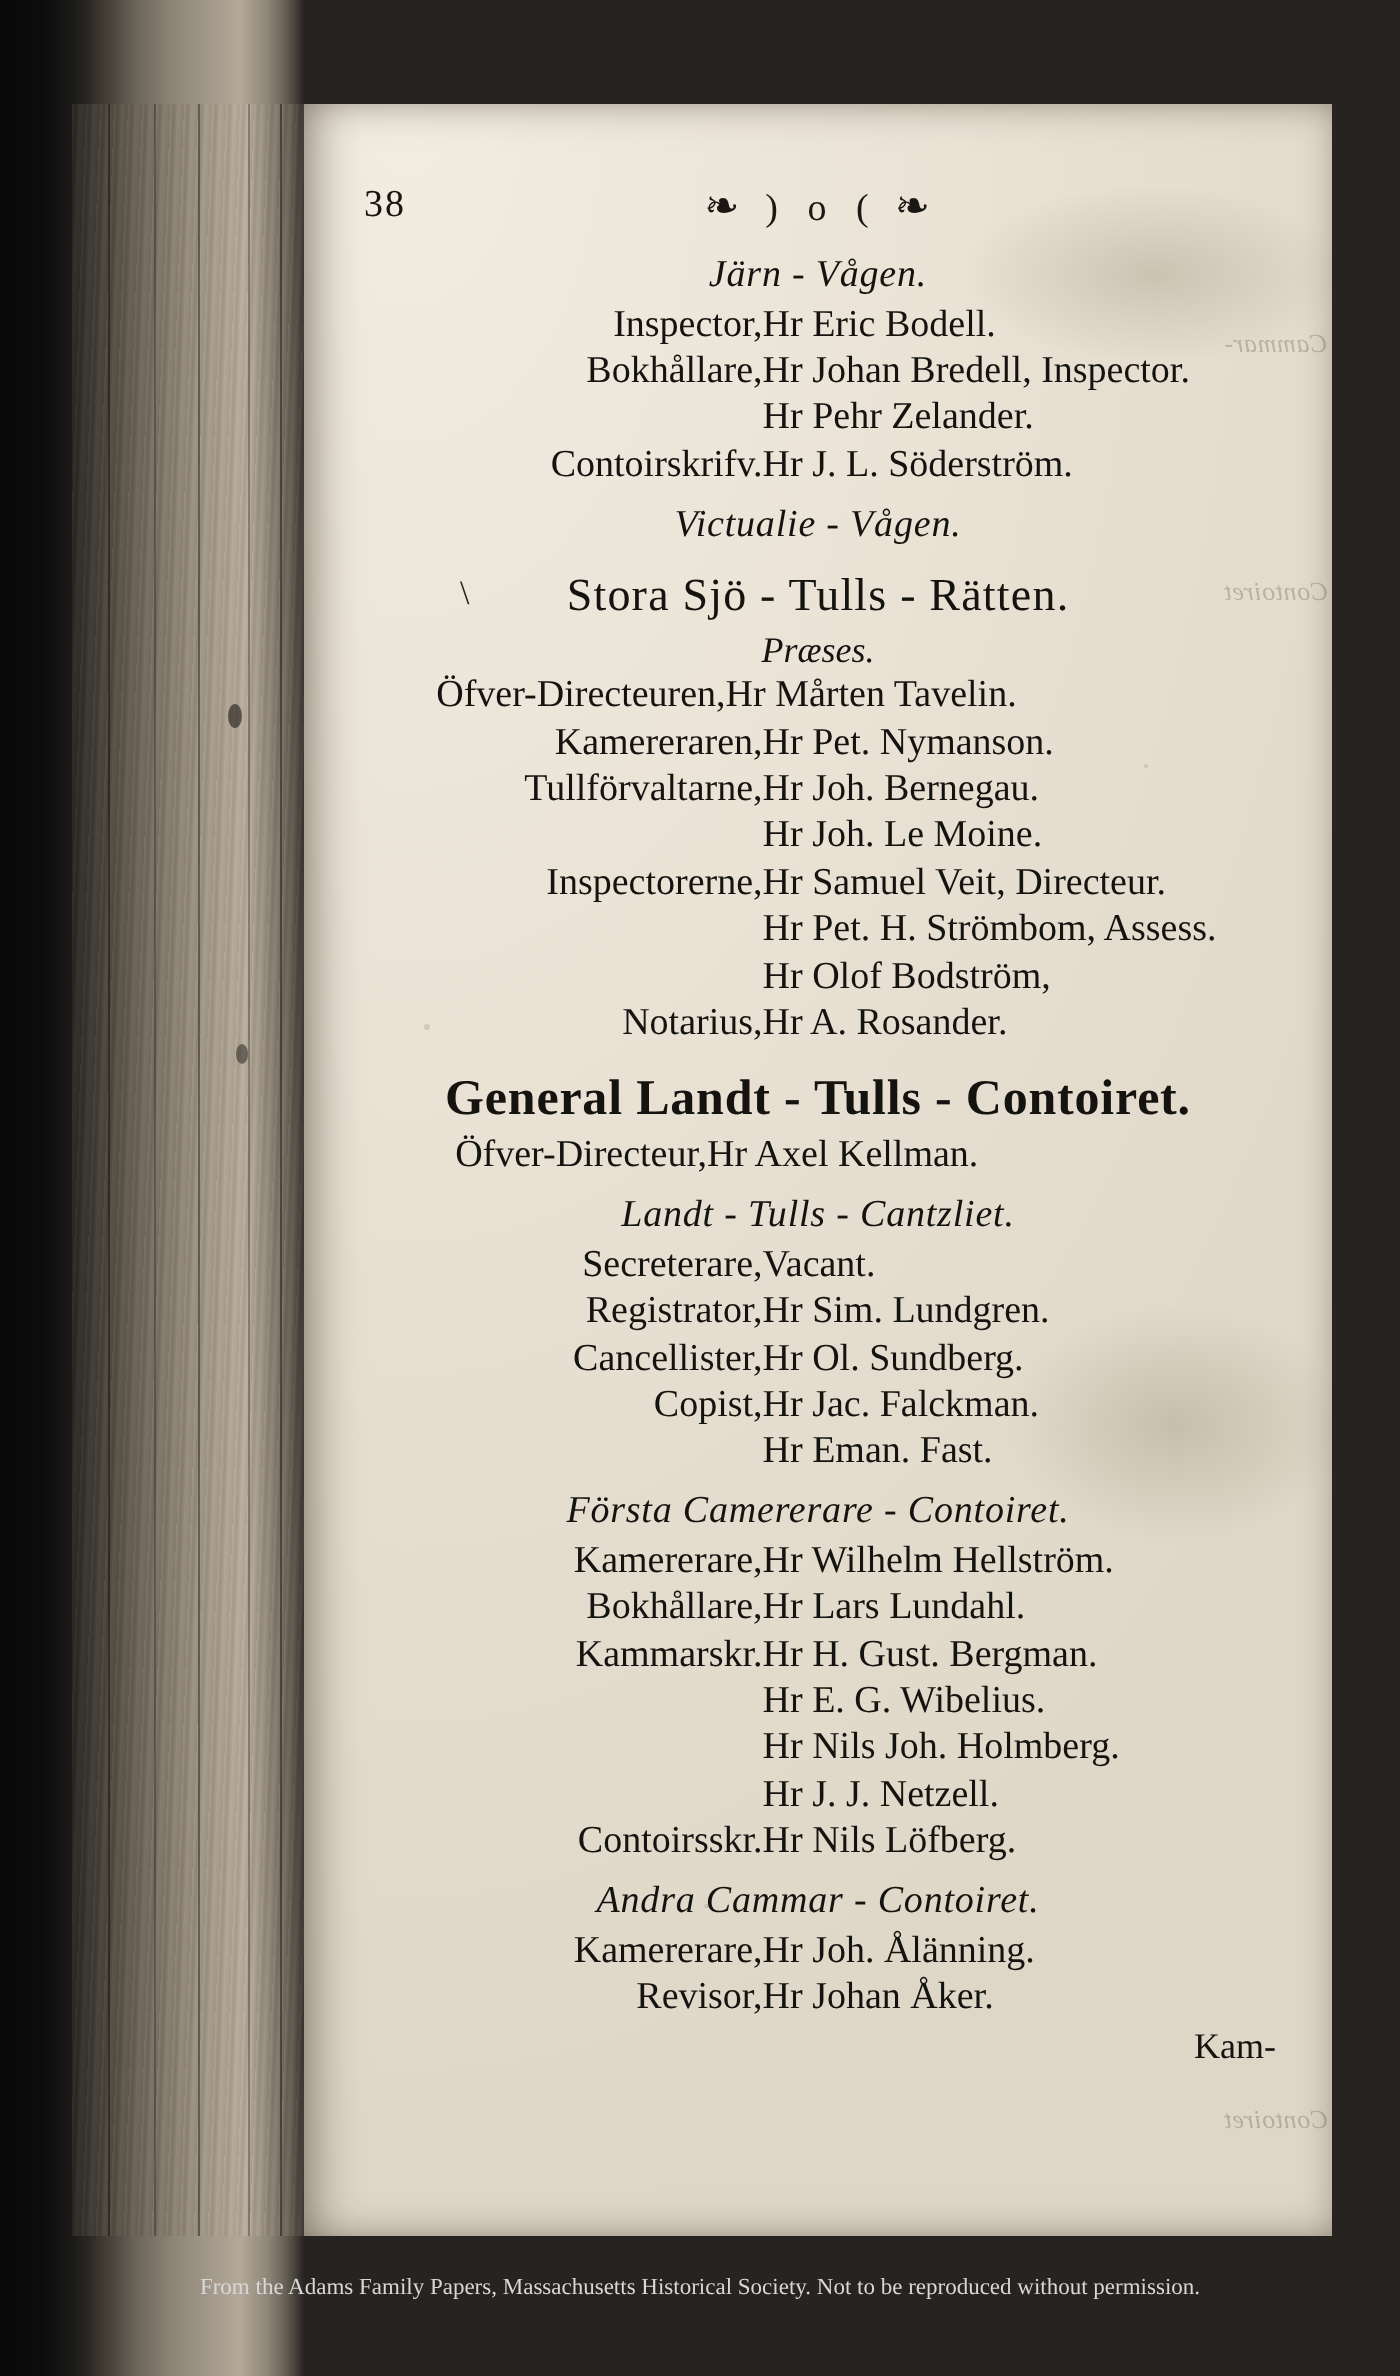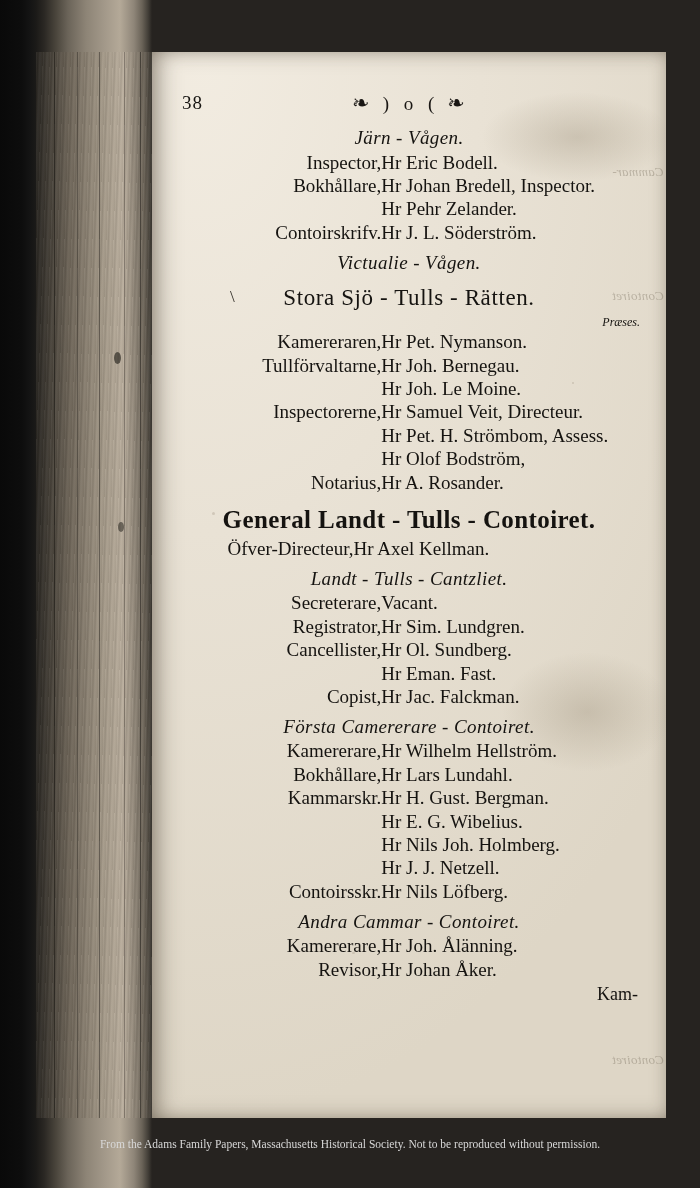--- a/index.html
+++ b/index.html
@@ -124,23 +124,23 @@
     margin: 11px 0 4px 0;
   }
   .sec-title.bigger {
     font-style: normal;
     font-size: 25px;
     letter-spacing: 0.4px;
     margin: 12px 0 3px 0;
     font-weight: bold;
   }
   .sec-sub {
-    text-align: right;
+    text-align: center;
     font-style: italic;
-    font-size: 12px;
+    font-size: 18px;
     margin: 2px 0 1px 0;
   }
   table.entries {
     width: 100%;
     border-collapse: collapse;
   }
   table.entries td {
     font-size: 19px;
     line-height: 1.18;
     padding: 0.5px 0;
@@ -246,20 +246,28 @@
       </tbody>
         </table>
 
       <div class="sec-title">Victualie - Vågen.</div>
 
       <div style="position:relative;">
         <span class="tick" style="left:52px; top:2px;">\</span>
         <div class="sec-title big">Stora Sjö - Tulls - Rätten.</div>
       </div>
       <div class="sec-sub">Præses.</div>
+      <table class="entries">
+        <tbody>
+            <tr>
+              <td class="role" style="width:40%;">Öfver-Directeuren,</td>
+              <td class="name">Hr Mårten Tavelin.</td>
+            </tr>
+      </tbody>
+        </table>
 
       <table class="entries">
         <tbody>
             <tr>
               <td class="role">Kamereraren,</td>
               <td class="name">Hr Pet. Nymanson.</td>
             </tr>
         <tr>
               <td class="role">Tullförvaltarne,</td>
               <td class="name">Hr Joh. Bernegau.</td>
@@ -306,26 +314,26 @@
             </tr>
         <tr>
               <td class="role">Registrator,</td>
               <td class="name">Hr Sim. Lundgren.</td>
             </tr>
         <tr>
               <td class="role">Cancellister,</td>
               <td class="name">Hr Ol. Sundberg.</td>
             </tr>
         <tr>
-              <td class="role"></td>
-              <td class="name">Hr Eman. Fast.</td>
-            </tr>
-        <tr>
               <td class="role">Copist,</td>
               <td class="name">Hr Jac. Falckman.</td>
+            </tr>
+        <tr>
+              <td class="role"></td>
+              <td class="name">Hr Eman. Fast.</td>
             </tr>
       </tbody>
         </table>
 
       <div class="sec-title">Första Camererare - Contoiret.</div>
       <table class="entries">
         <tbody>
             <tr>
               <td class="role">Kamererare,</td>
               <td class="name">Hr Wilhelm Hellström.</td>

